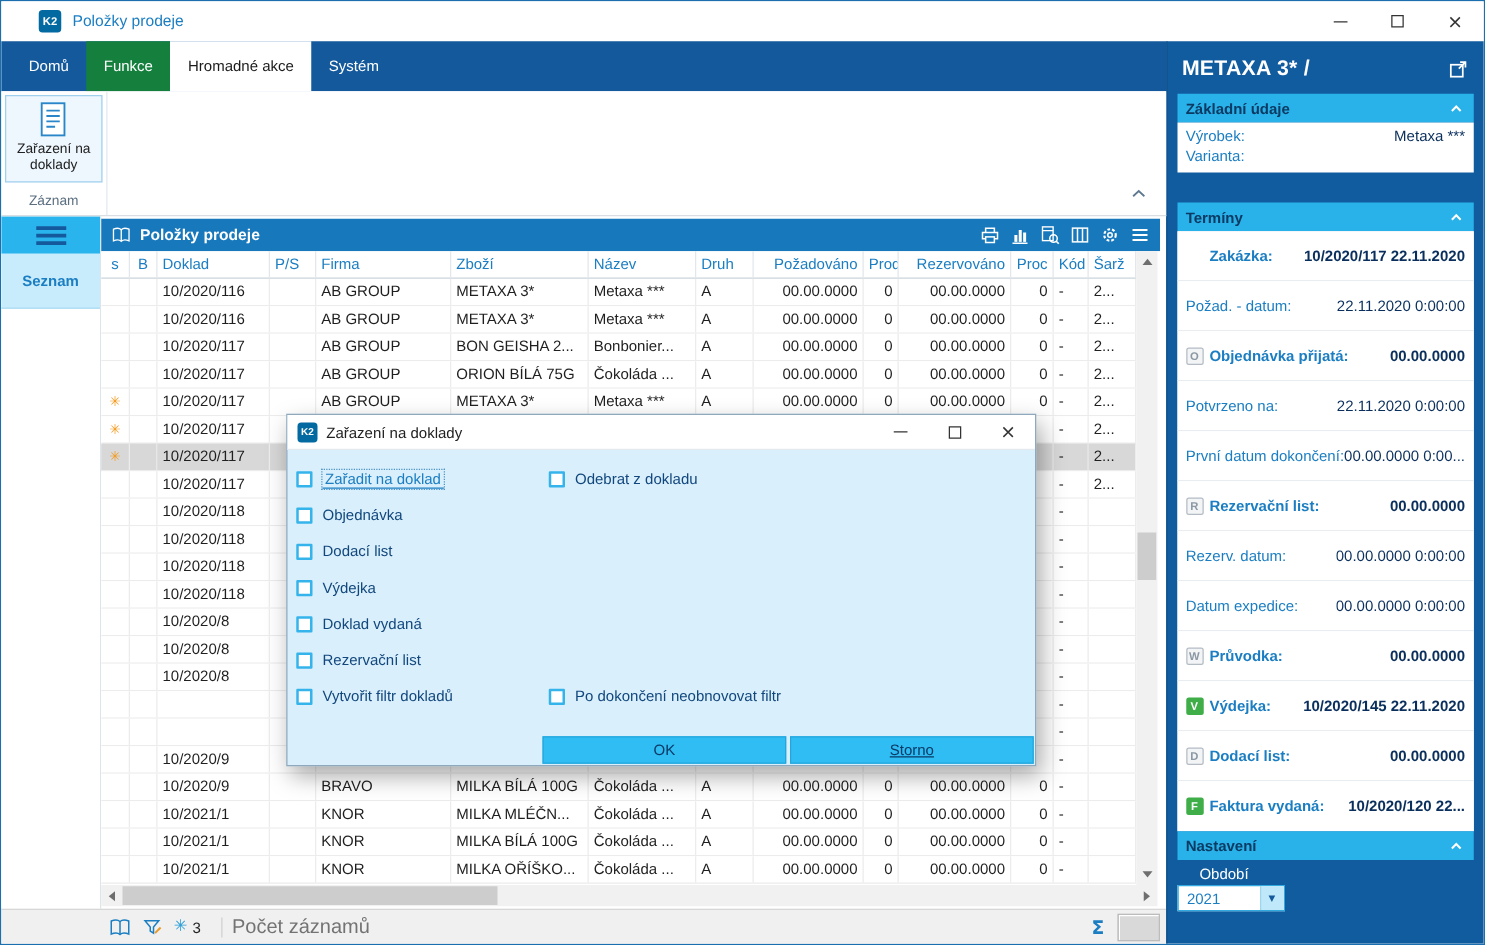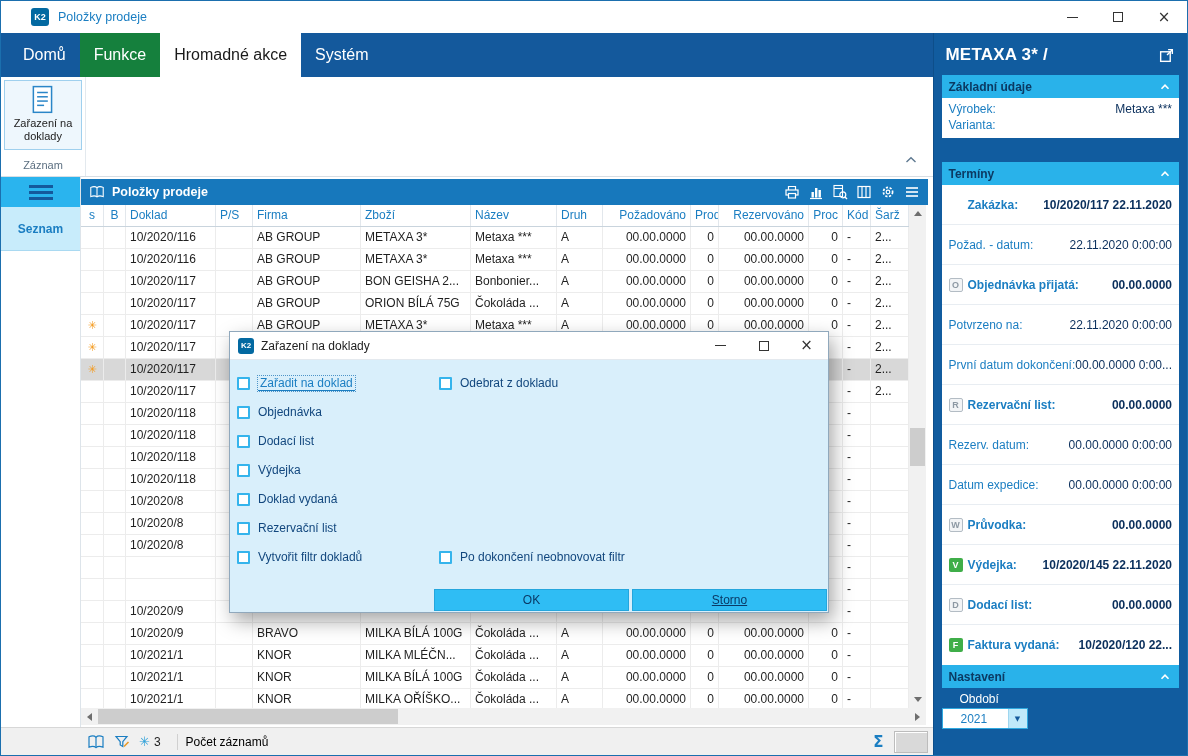--- a/index.html
+++ b/index.html
@@ -21,21 +21,21 @@
   .ico-max{width:10px;height:10px;border:1px solid #333;}
   .ico-close{font-size:15px;line-height:1;font-family:"DejaVu Sans",sans-serif;color:#333;}
 
   
   .main-row{flex:1;display:flex;min-height:0;}
   .left-col{flex:1;display:flex;flex-direction:column;min-width:0;}
   .right-panel{flex:0 0 241px;background:#115c9f;border-left:1px solid #0d4e8a;display:flex;flex-direction:column;color:#fff;}
 
   
   .tabs{flex:0 0 30px;background:var(--blue-dark);display:flex;align-items:stretch;padding-left:8px;}
-  .tab{display:flex;align-items:center;padding:13px 14px;font-size:16px;color:#fff;white-space:nowrap;}
+  .tab{display:flex;align-items:center;padding:13px 14px;font-size:12px;color:#fff;white-space:nowrap;}
   .tab.accent{background:#15803d;}
   .tab.active{background:#fff;color:#1a1a1a;}
 
   
   .ribbon{flex:0 0 100px;background:#fff;position:relative;border-bottom:1px solid #d8dee4;display:flex;}
   .ribbon-group{width:85px;border-right:1px solid #e3e9ee;display:flex;flex-direction:column;align-items:center;}
   .ribbon-btn{margin-top:3px;width:78px;height:70px;border:1px solid #9fd0ee;background:#eef7fd;display:flex;flex-direction:column;align-items:center;padding-top:4px;}
   .ribbon-btn-label{font-size:11px;color:#222;text-align:center;line-height:13px;margin-top:2px;width:74px;}
   .ribbon-group-label{margin-top:auto;margin-bottom:5px;font-size:11px;color:#5c6f80;}
   .ribbon-collapse{position:absolute;right:16px;bottom:8px;}
@@ -83,21 +83,21 @@
   .hs-track{flex:1;position:relative;height:17px;}
   .hs-thumb{position:absolute;left:0;top:1px;bottom:1px;width:300px;background:#cdcdcd;}
 
   
   .statusbar{flex:0 0 28px;background:#f0f0f0;border-top:1px solid #d7d7d7;display:flex;align-items:center;padding-left:86px;}
   .sb-icon{width:18px;height:18px;color:var(--blue-mid);margin-right:8px;display:block;}
   .sb-count{display:flex;align-items:center;gap:4px;margin-right:8px;}
   .sb-star{color:#2a9fd8;font-size:13px;font-family:"DejaVu Sans",sans-serif;}
   .sb-count-num{font-size:12px;color:#222;}
   .sb-sep{width:1px;height:16px;background:#d0d0d0;margin:0 8px;}
-  .sb-records{font-size:12px;color:#000000;text-align:center;}
+  .sb-records{font-size:16px;color:#737373;text-align:center;}
   .sb-right{margin-left:auto;display:flex;align-items:center;gap:10px;margin-right:5px;}
   .sb-sigma{color:var(--blue-mid);font-size:15px;font-weight:bold;font-family:"DejaVu Sans",sans-serif;}
   .sb-corner{width:34px;height:22px;background:#d9d9d9;border:1px solid #bcbcbc;box-shadow:inset 1px 1px 0 #fff;}
 
   
   .dialog{position:absolute;left:228px;top:330px;width:600px;height:282px;background:#d9effb;border:1px solid #90a8bc;box-shadow:4px 8px 18px rgba(0,0,0,.35);z-index:40;display:flex;flex-direction:column;}
   .dialog-titlebar{flex:0 0 28px;background:#fff;display:flex;align-items:center;padding-left:8px;border-bottom:1px solid #e4e9ee;}
   .dialog-titlebar .k2-logo{width:16px;height:16px;margin-left:0;font-size:8px;}
   .dialog-title{font-size:12px;color:#222;margin-left:7px;}
   .dialog-controls{margin-left:auto;display:flex;height:100%;}
@@ -134,21 +134,21 @@
   .flabel{color:var(--blue-mid);white-space:nowrap;}
   .fvalue{margin-left:auto;color:var(--navy);white-space:nowrap;overflow:hidden;}
   .field.strong .flabel,.field.strong .fvalue{font-weight:bold;}
   .field.indent{padding-left:26px;}
   .panel-spacer{flex:1;}
   .combos{display:flex;gap:32px;padding-bottom:6px;flex-direction:column;}
   .combo-group{display:flex;flex-direction:column;}
   .cg1{width:86px;} .cg2{width:108px;}
   .combo-label{font-size:12px;color:#fff;margin:4px 0 2px 18px;}
   .combo{height:21px;background:#fff;border:1px solid #2fa9e0;display:flex;align-items:center;}
-  .combo-value{font-size:12px;color:var(--blue-mid);padding-left:18px;}
+  .combo-value{font-size:12px;color:var(--blue-mid);padding-left:7px;}
   .combo-arrow{margin-left:auto;width:19px;height:100%;background:#bfe9fa;display:flex;align-items:center;justify-content:center;border-left:1px solid #9fd6ef;color:var(--blue-dark);font-size:7px;font-family:"DejaVu Sans",sans-serif;}
 </style>
 </head>
 <body>
 
 <div class="window">
 
   <div class="titlebar">
     <div class="k2-logo">K2</div>
     <div class="title-text">Položky prodeje</div>

